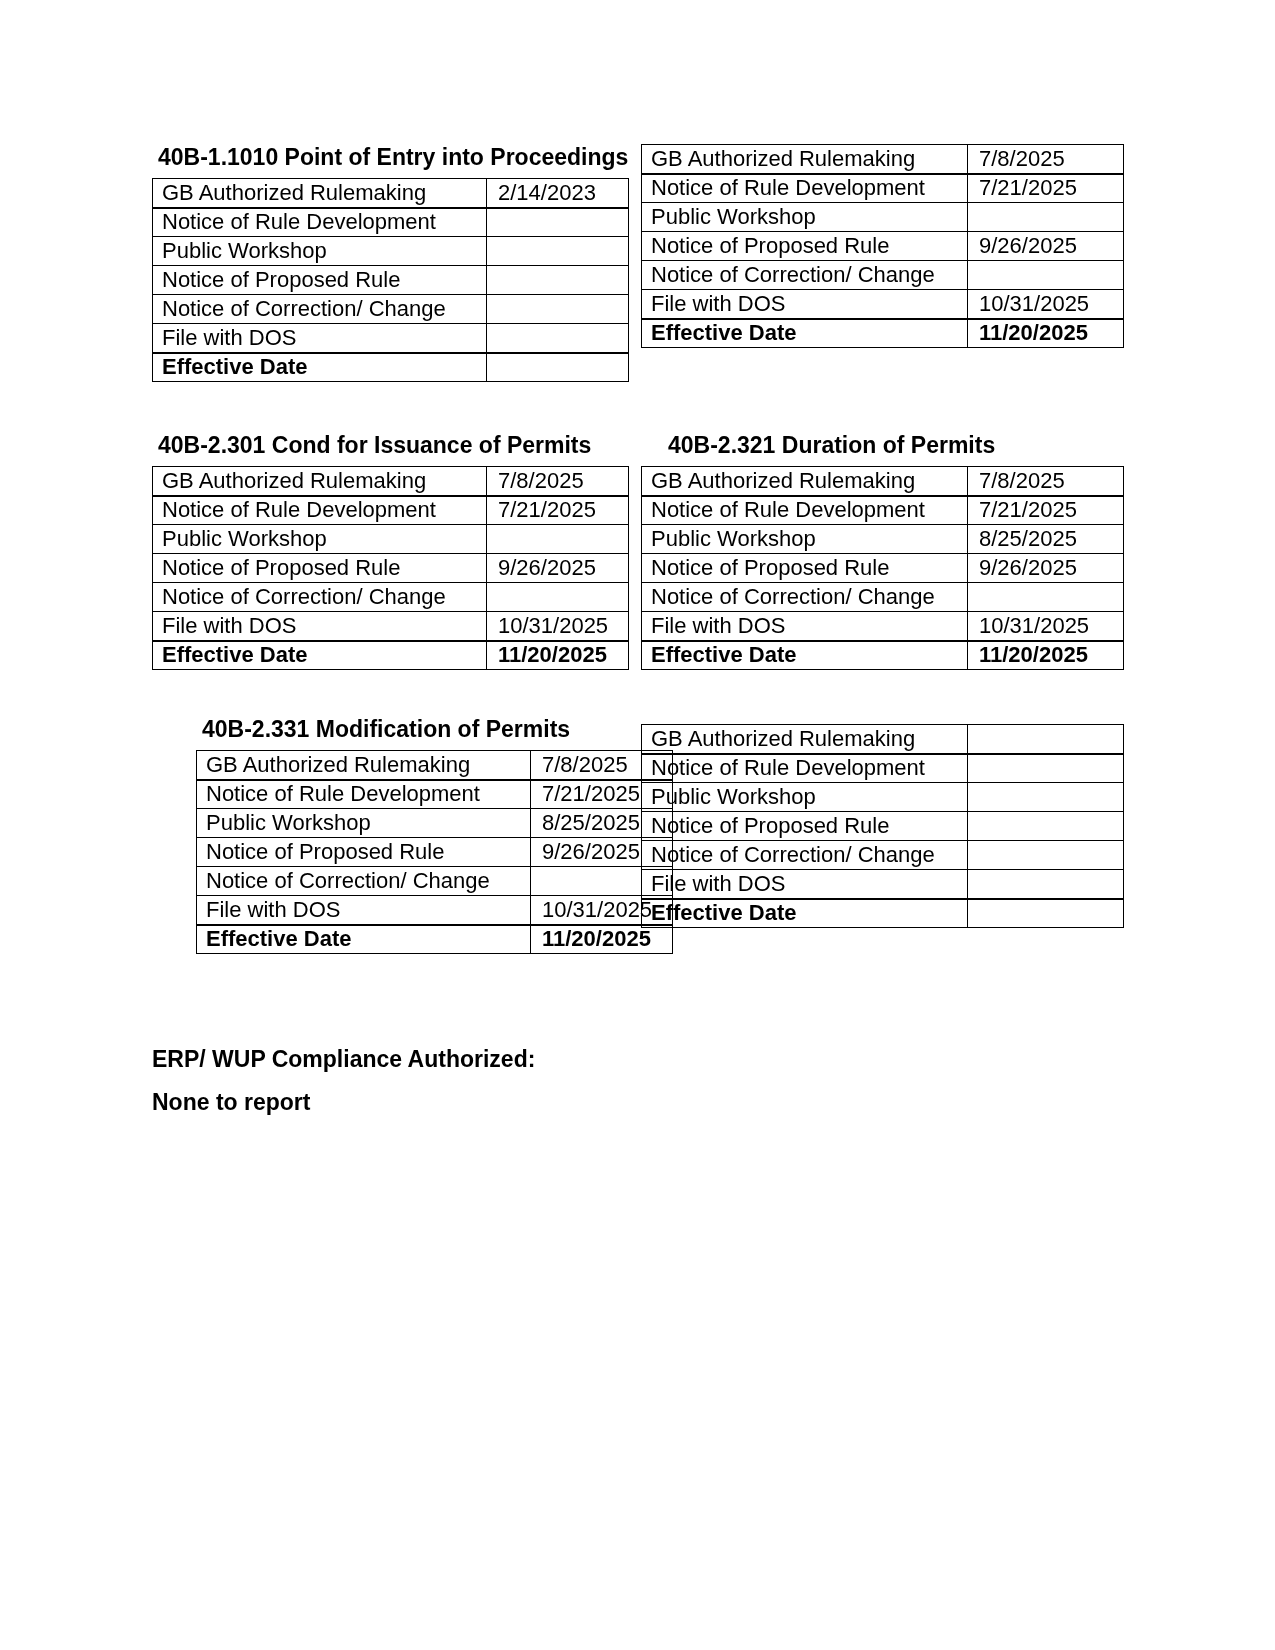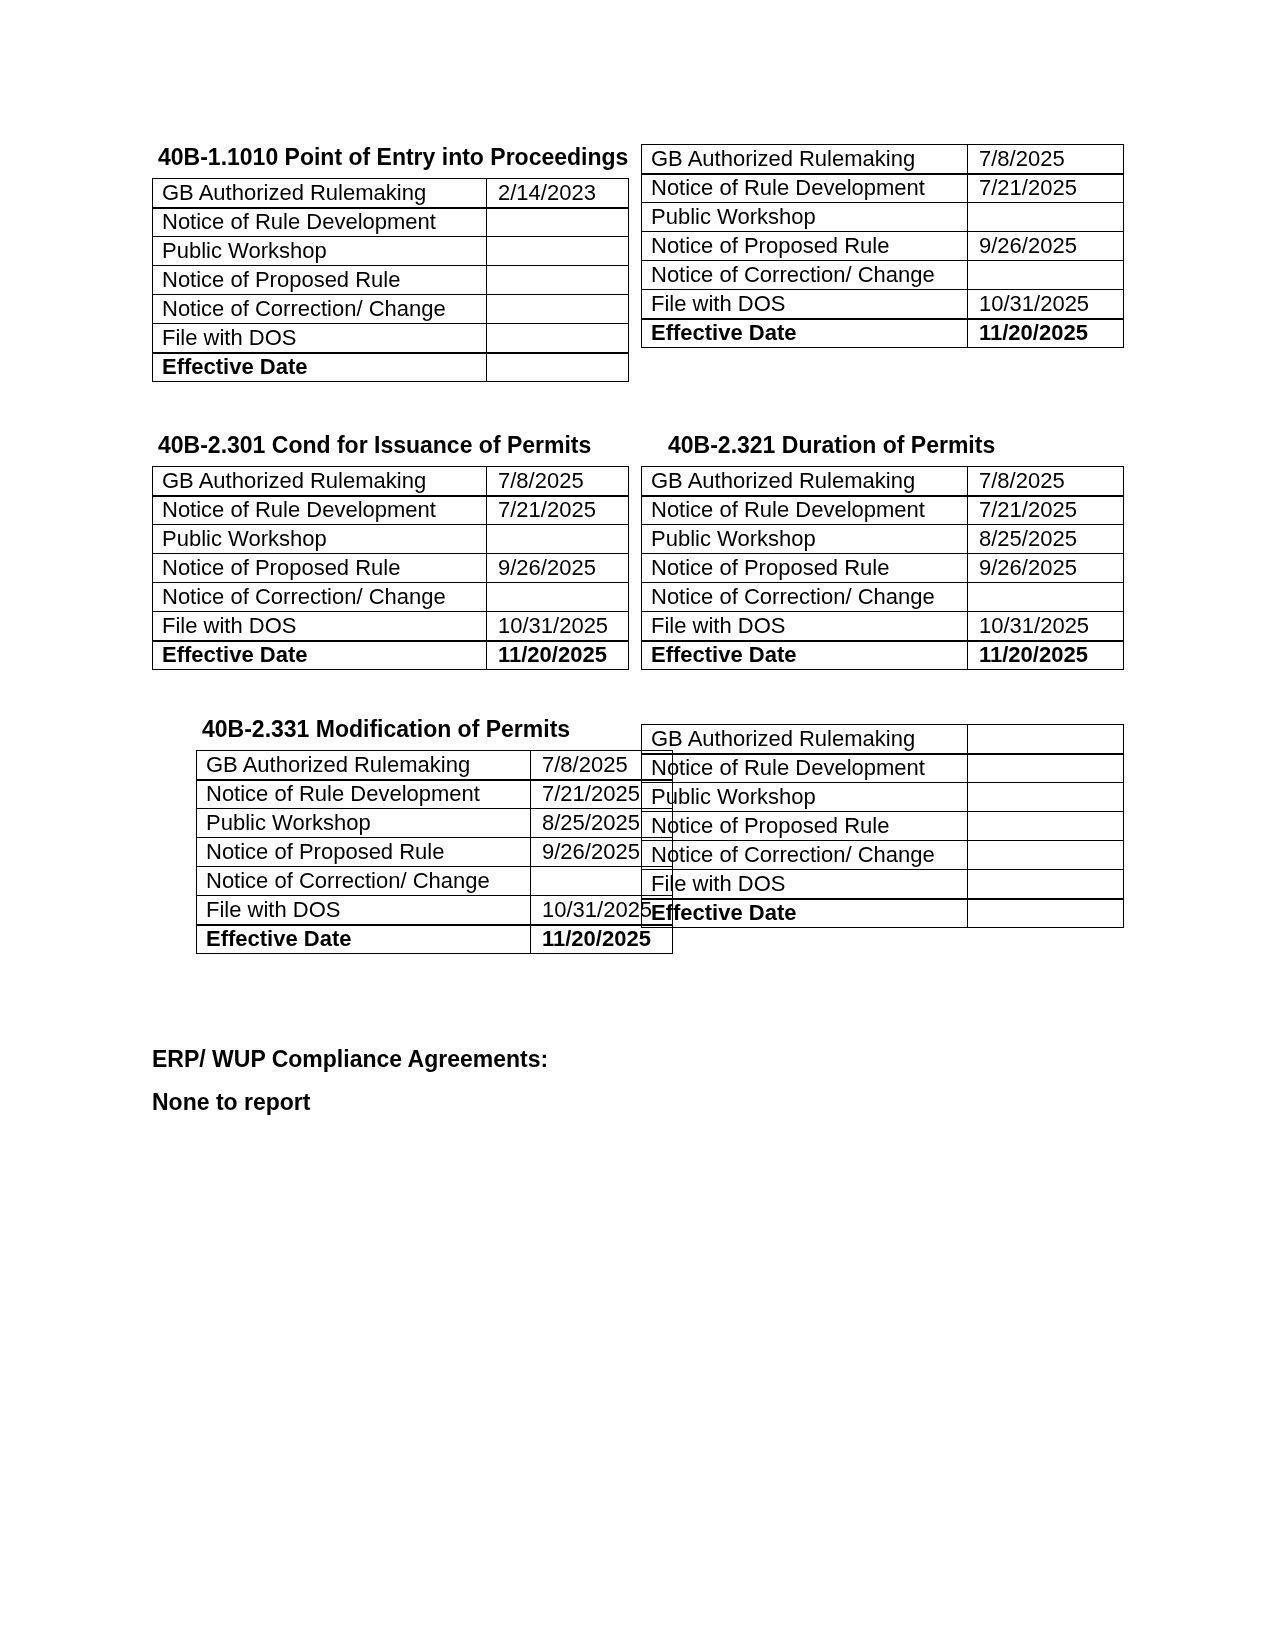--- a/index.html
+++ b/index.html
@@ -292,18 +292,18 @@
             <td class="dt"></td>
           </tr>
       <tr class="eff">
             <td class="lbl">Effective Date</td>
             <td class="dt"></td>
           </tr>
     </tbody>
       </table>
   </div>
 
-  <div class="erp-heading">ERP/ WUP Compliance Agreements:</div>
+  <div class="erp-heading">ERP/ WUP Compliance Authorized:</div>
   <div class="erp-body">None to report</div>
 
   <div class="page-number">3</div>
 
 </div>
 
 </body></html>

